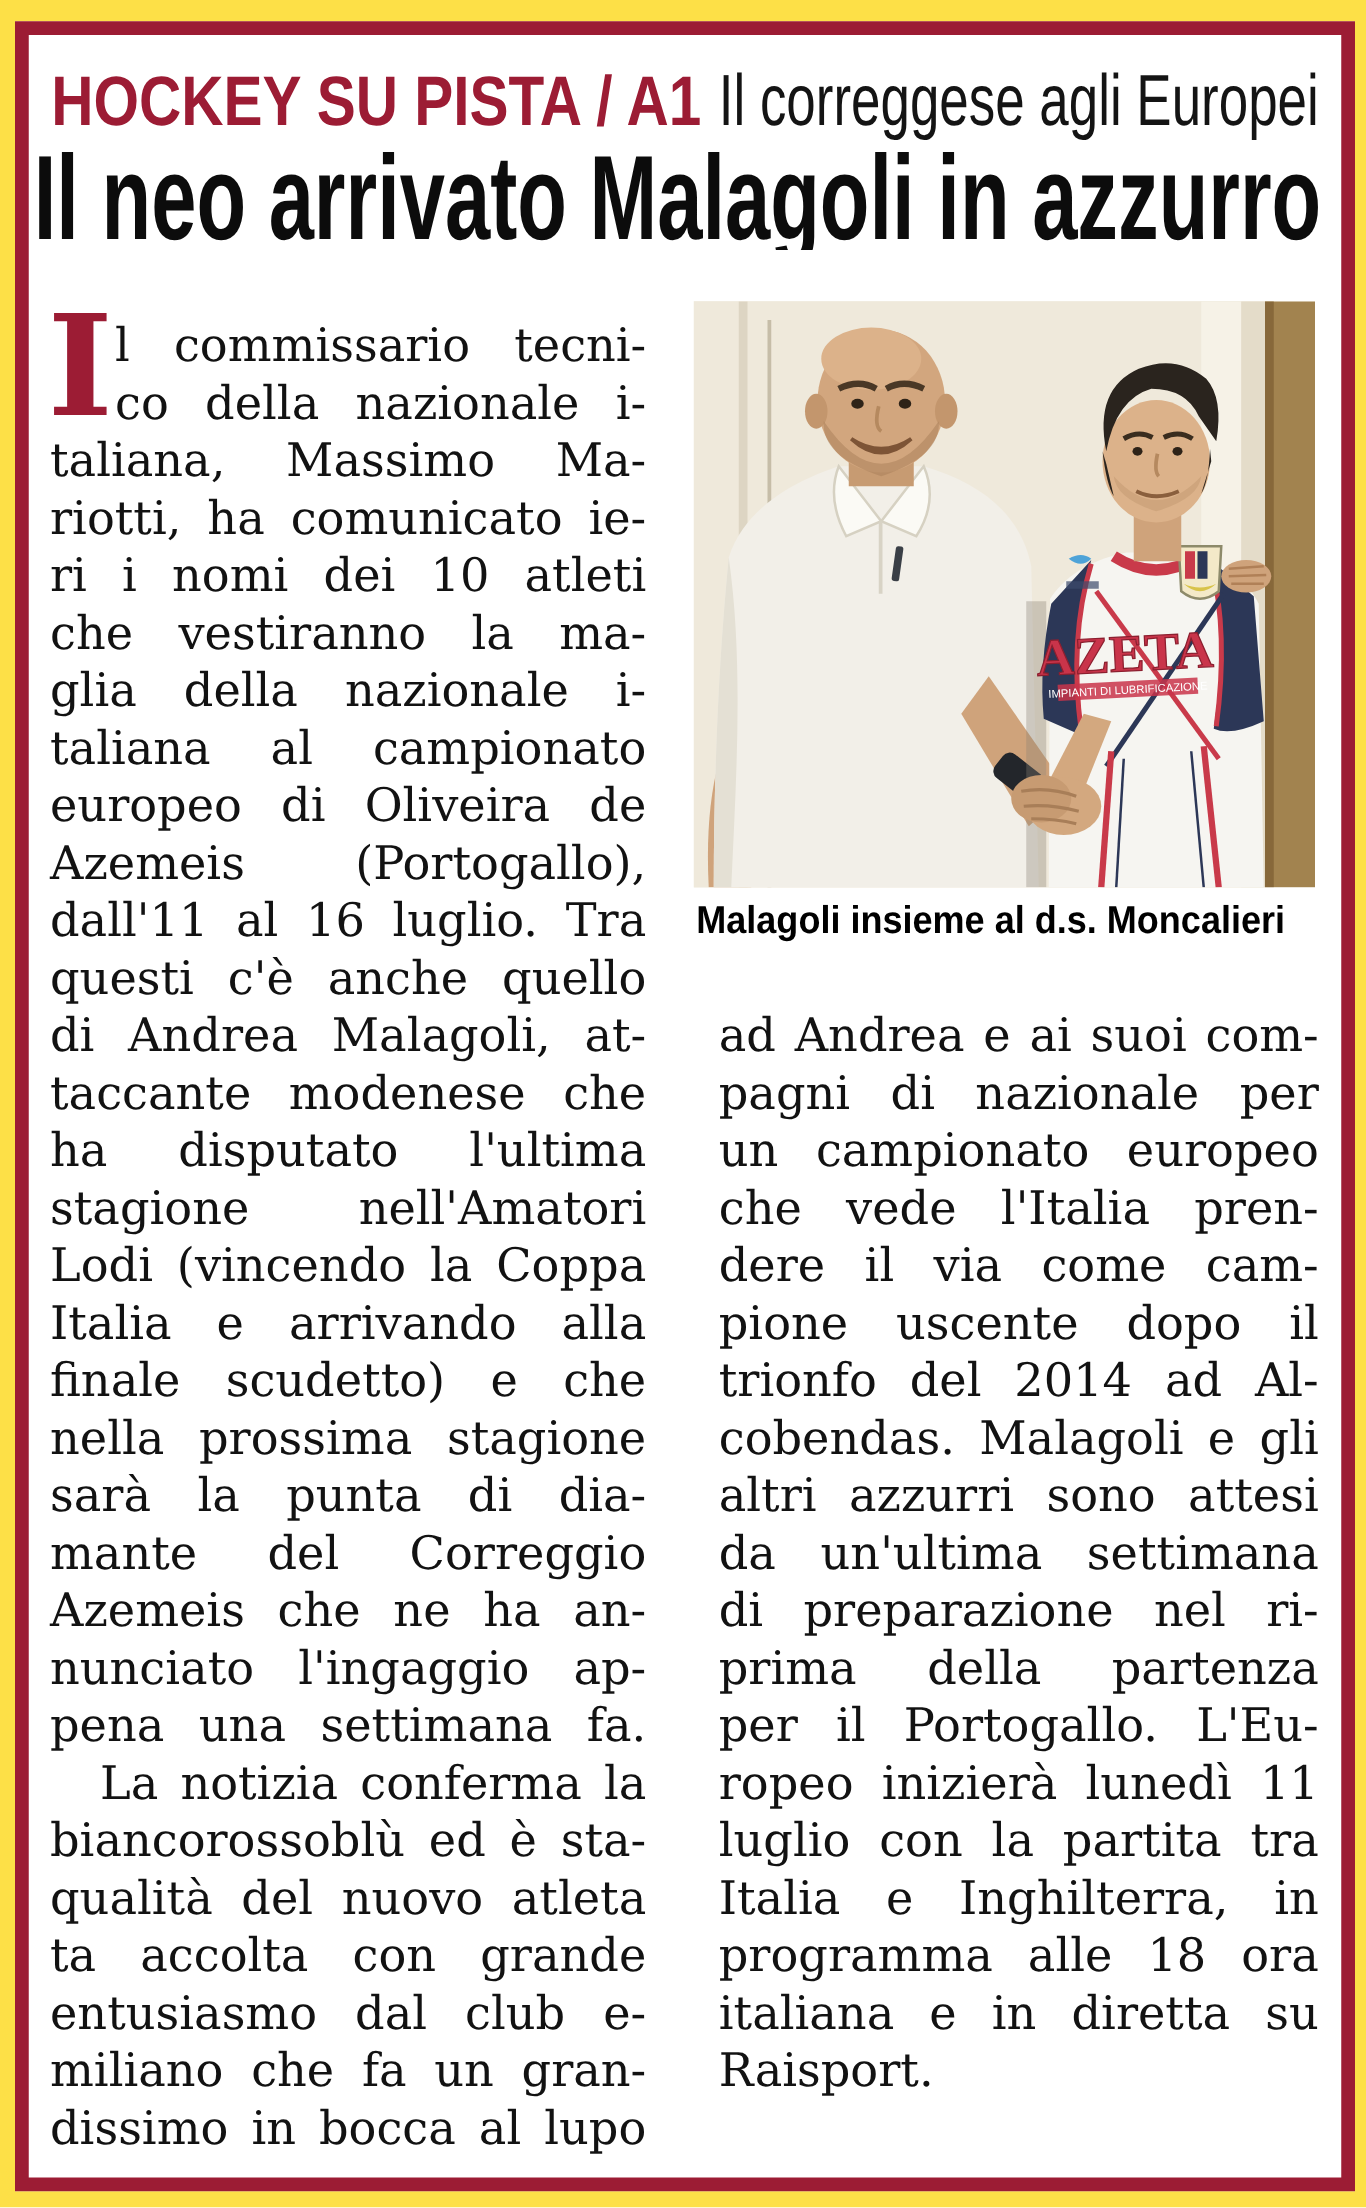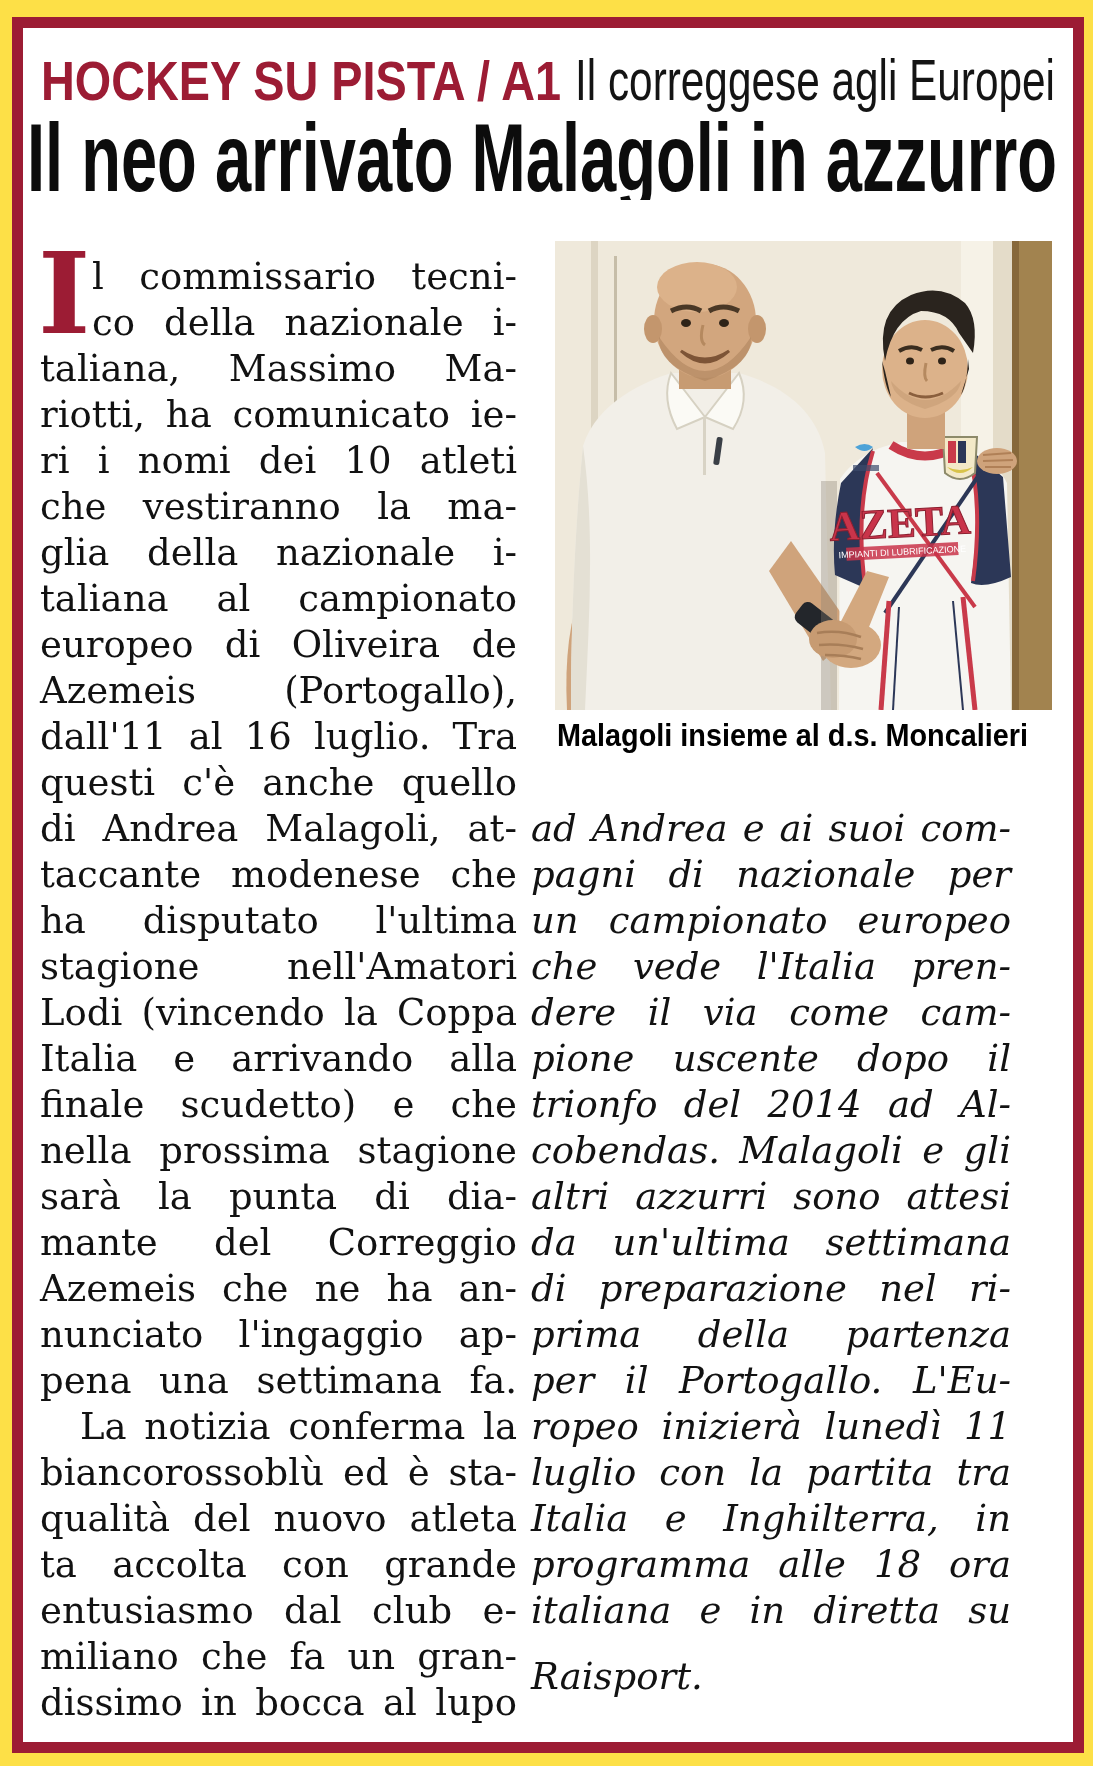--- a/index.html
+++ b/index.html
@@ -15,28 +15,28 @@
   .kicker-red   { font-family:"Liberation Sans", sans-serif; font-weight:bold; fill:#9c1c34; }
   .kicker-black { font-family:"Liberation Sans", sans-serif; font-weight:normal; fill:#141414; }
   .headline-text{ font-family:"Liberation Sans", sans-serif; font-weight:bold; fill:#0c0c0c; }
 
   .column {
     position:absolute; width:477px;
     font-family:"DejaVu Serif","Liberation Serif",serif;
     font-size:37px; color:#121212;
   }
   .col1 { left:17px; top:226px; }
-  .col2 { left:508px; top:778px; width:480px;font-style:italic; }
+  .col2 { left:552px; top:778px; width:480px; }
   .tline {
     height:46px; line-height:46px;
     text-align:justify; text-align-last:justify;
     white-space:normal; overflow:visible;
   }
   .p2 .tline:first-child { text-indent:40px; }
-  .col2 .tline:last-child { text-align-last:left;margin-top:20px; }
+  .col2 .tline:last-child { text-align-last:left; }
 
   .dropcap-block { position:relative; padding-left:52px; }
   .dropcap {
     position:absolute; left:-2px; top:-6px;
     font-family:"DejaVu Serif","Liberation Serif",serif;
     font-weight:bold; font-size:112px; line-height:92px; color:#9c1c34;
   }
 
   .photo-wrap {
     position:absolute; left:532px; top:213px; width:497px; height:469px;

